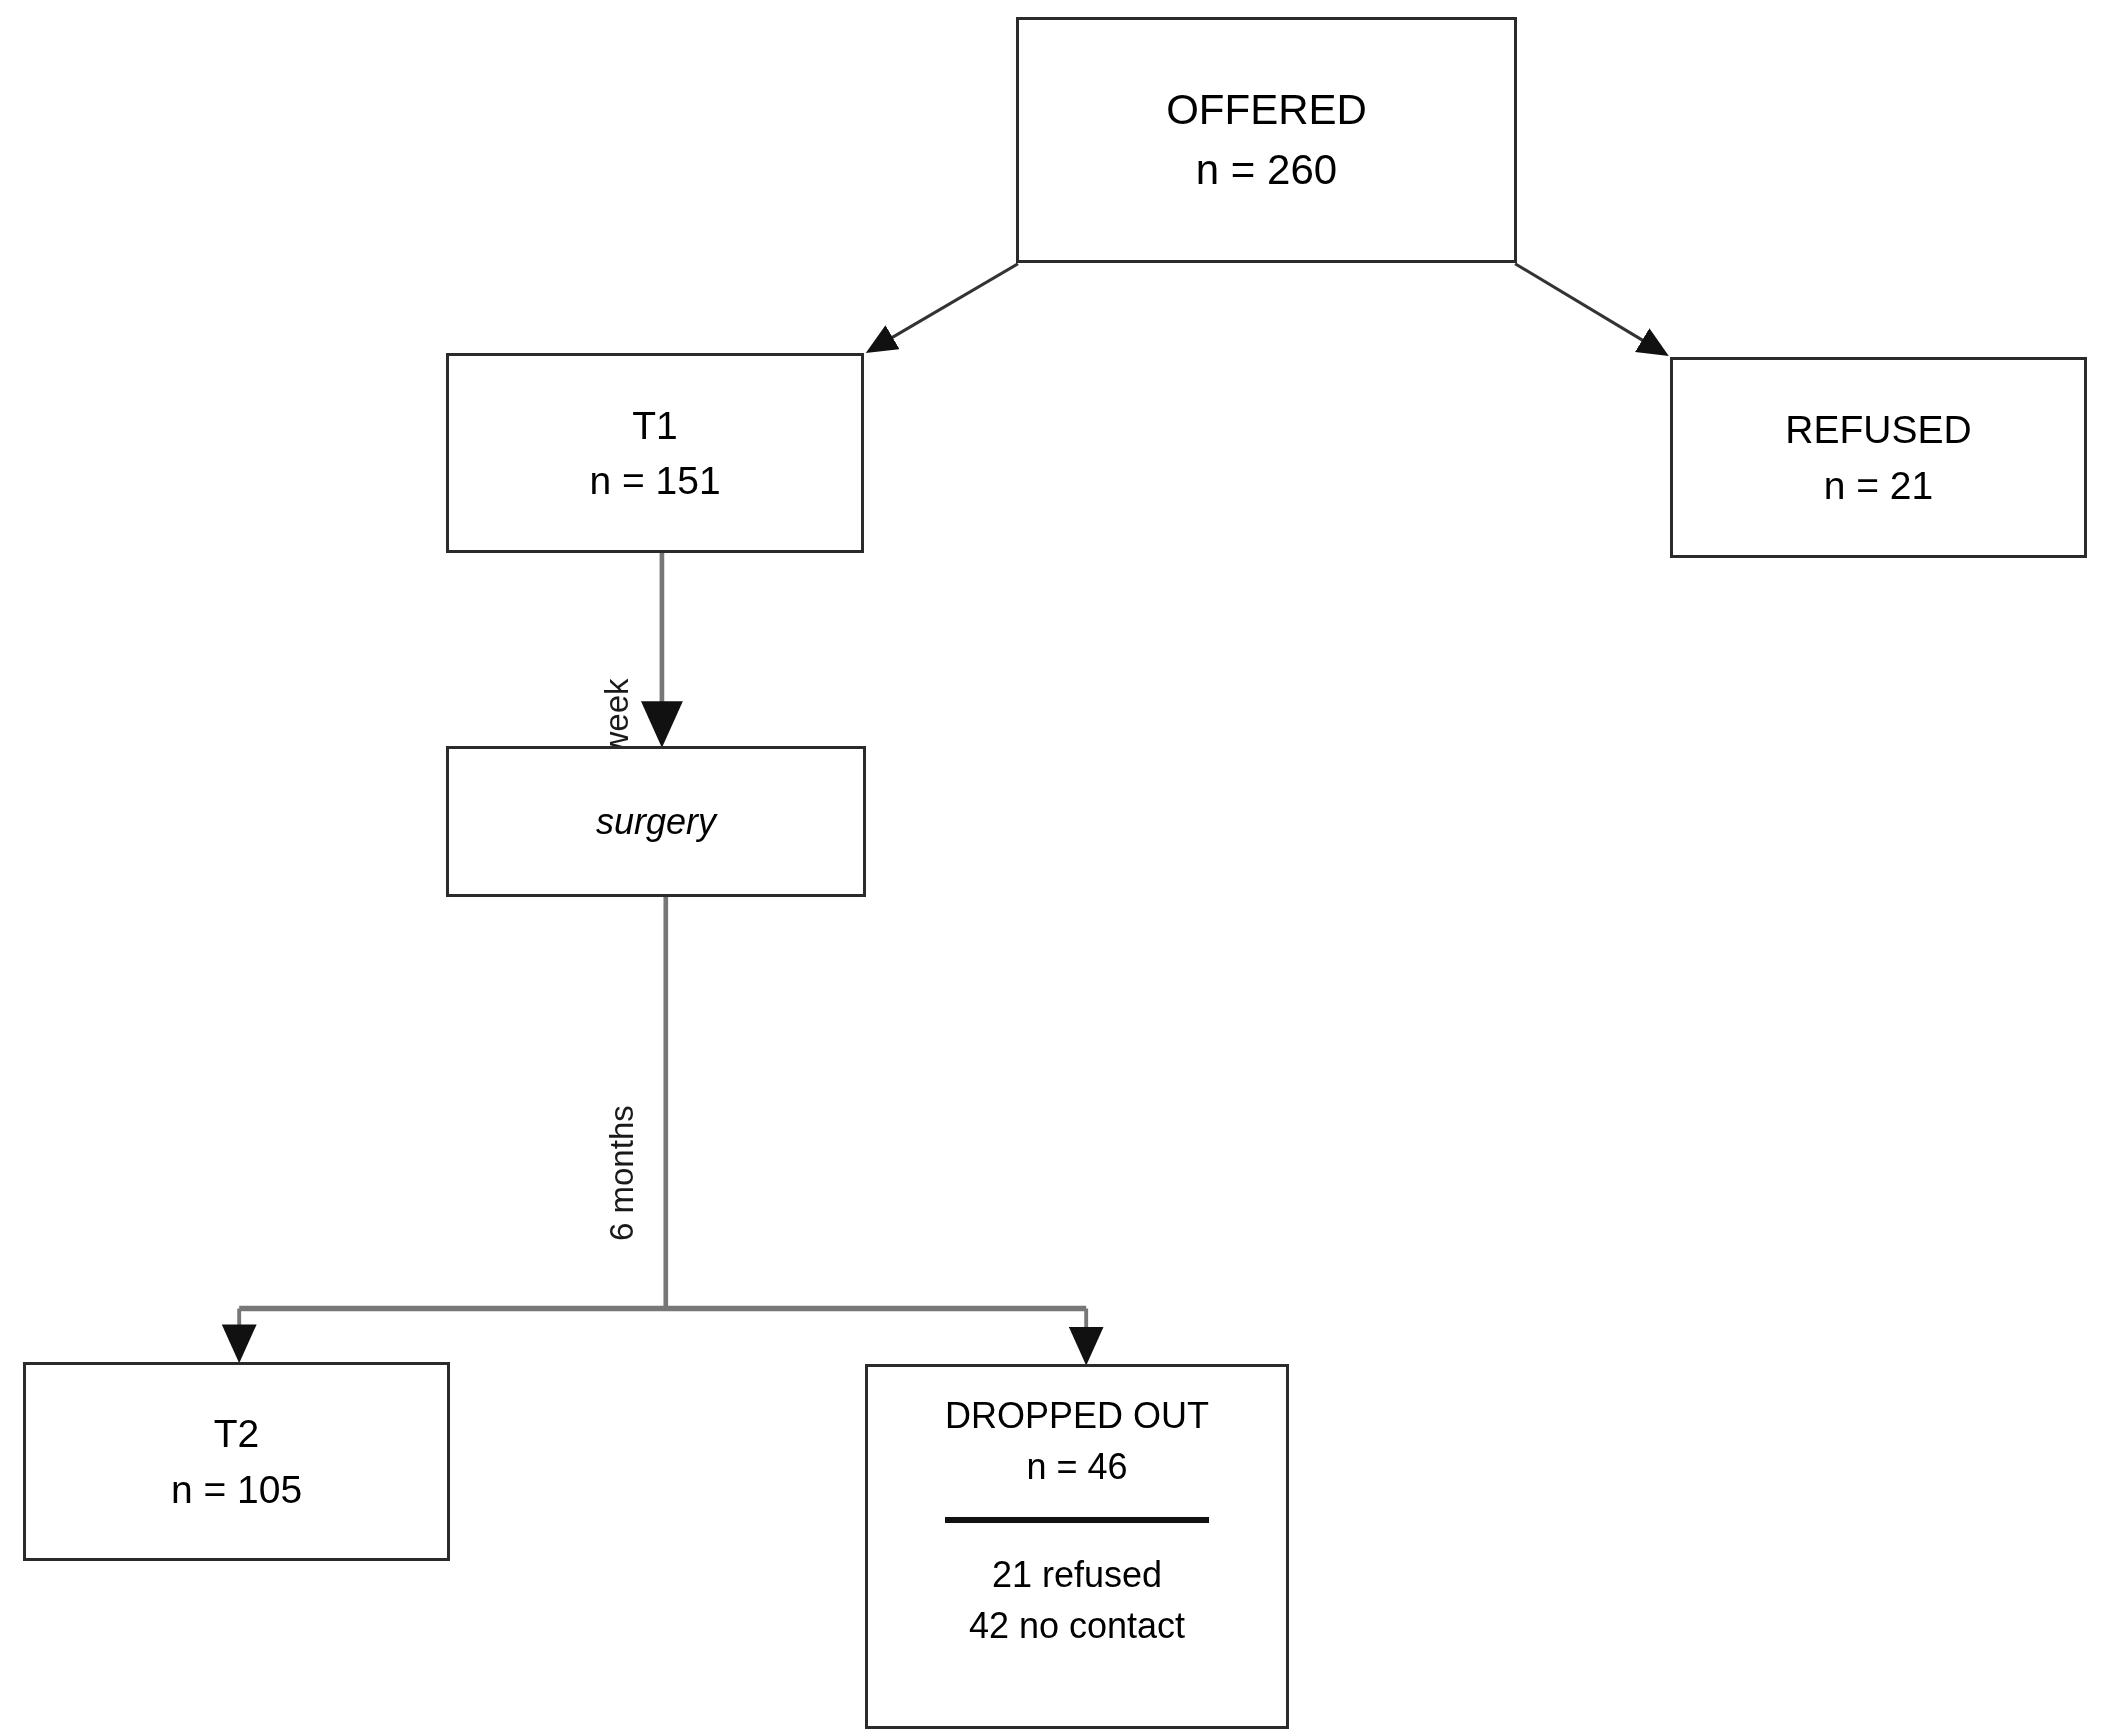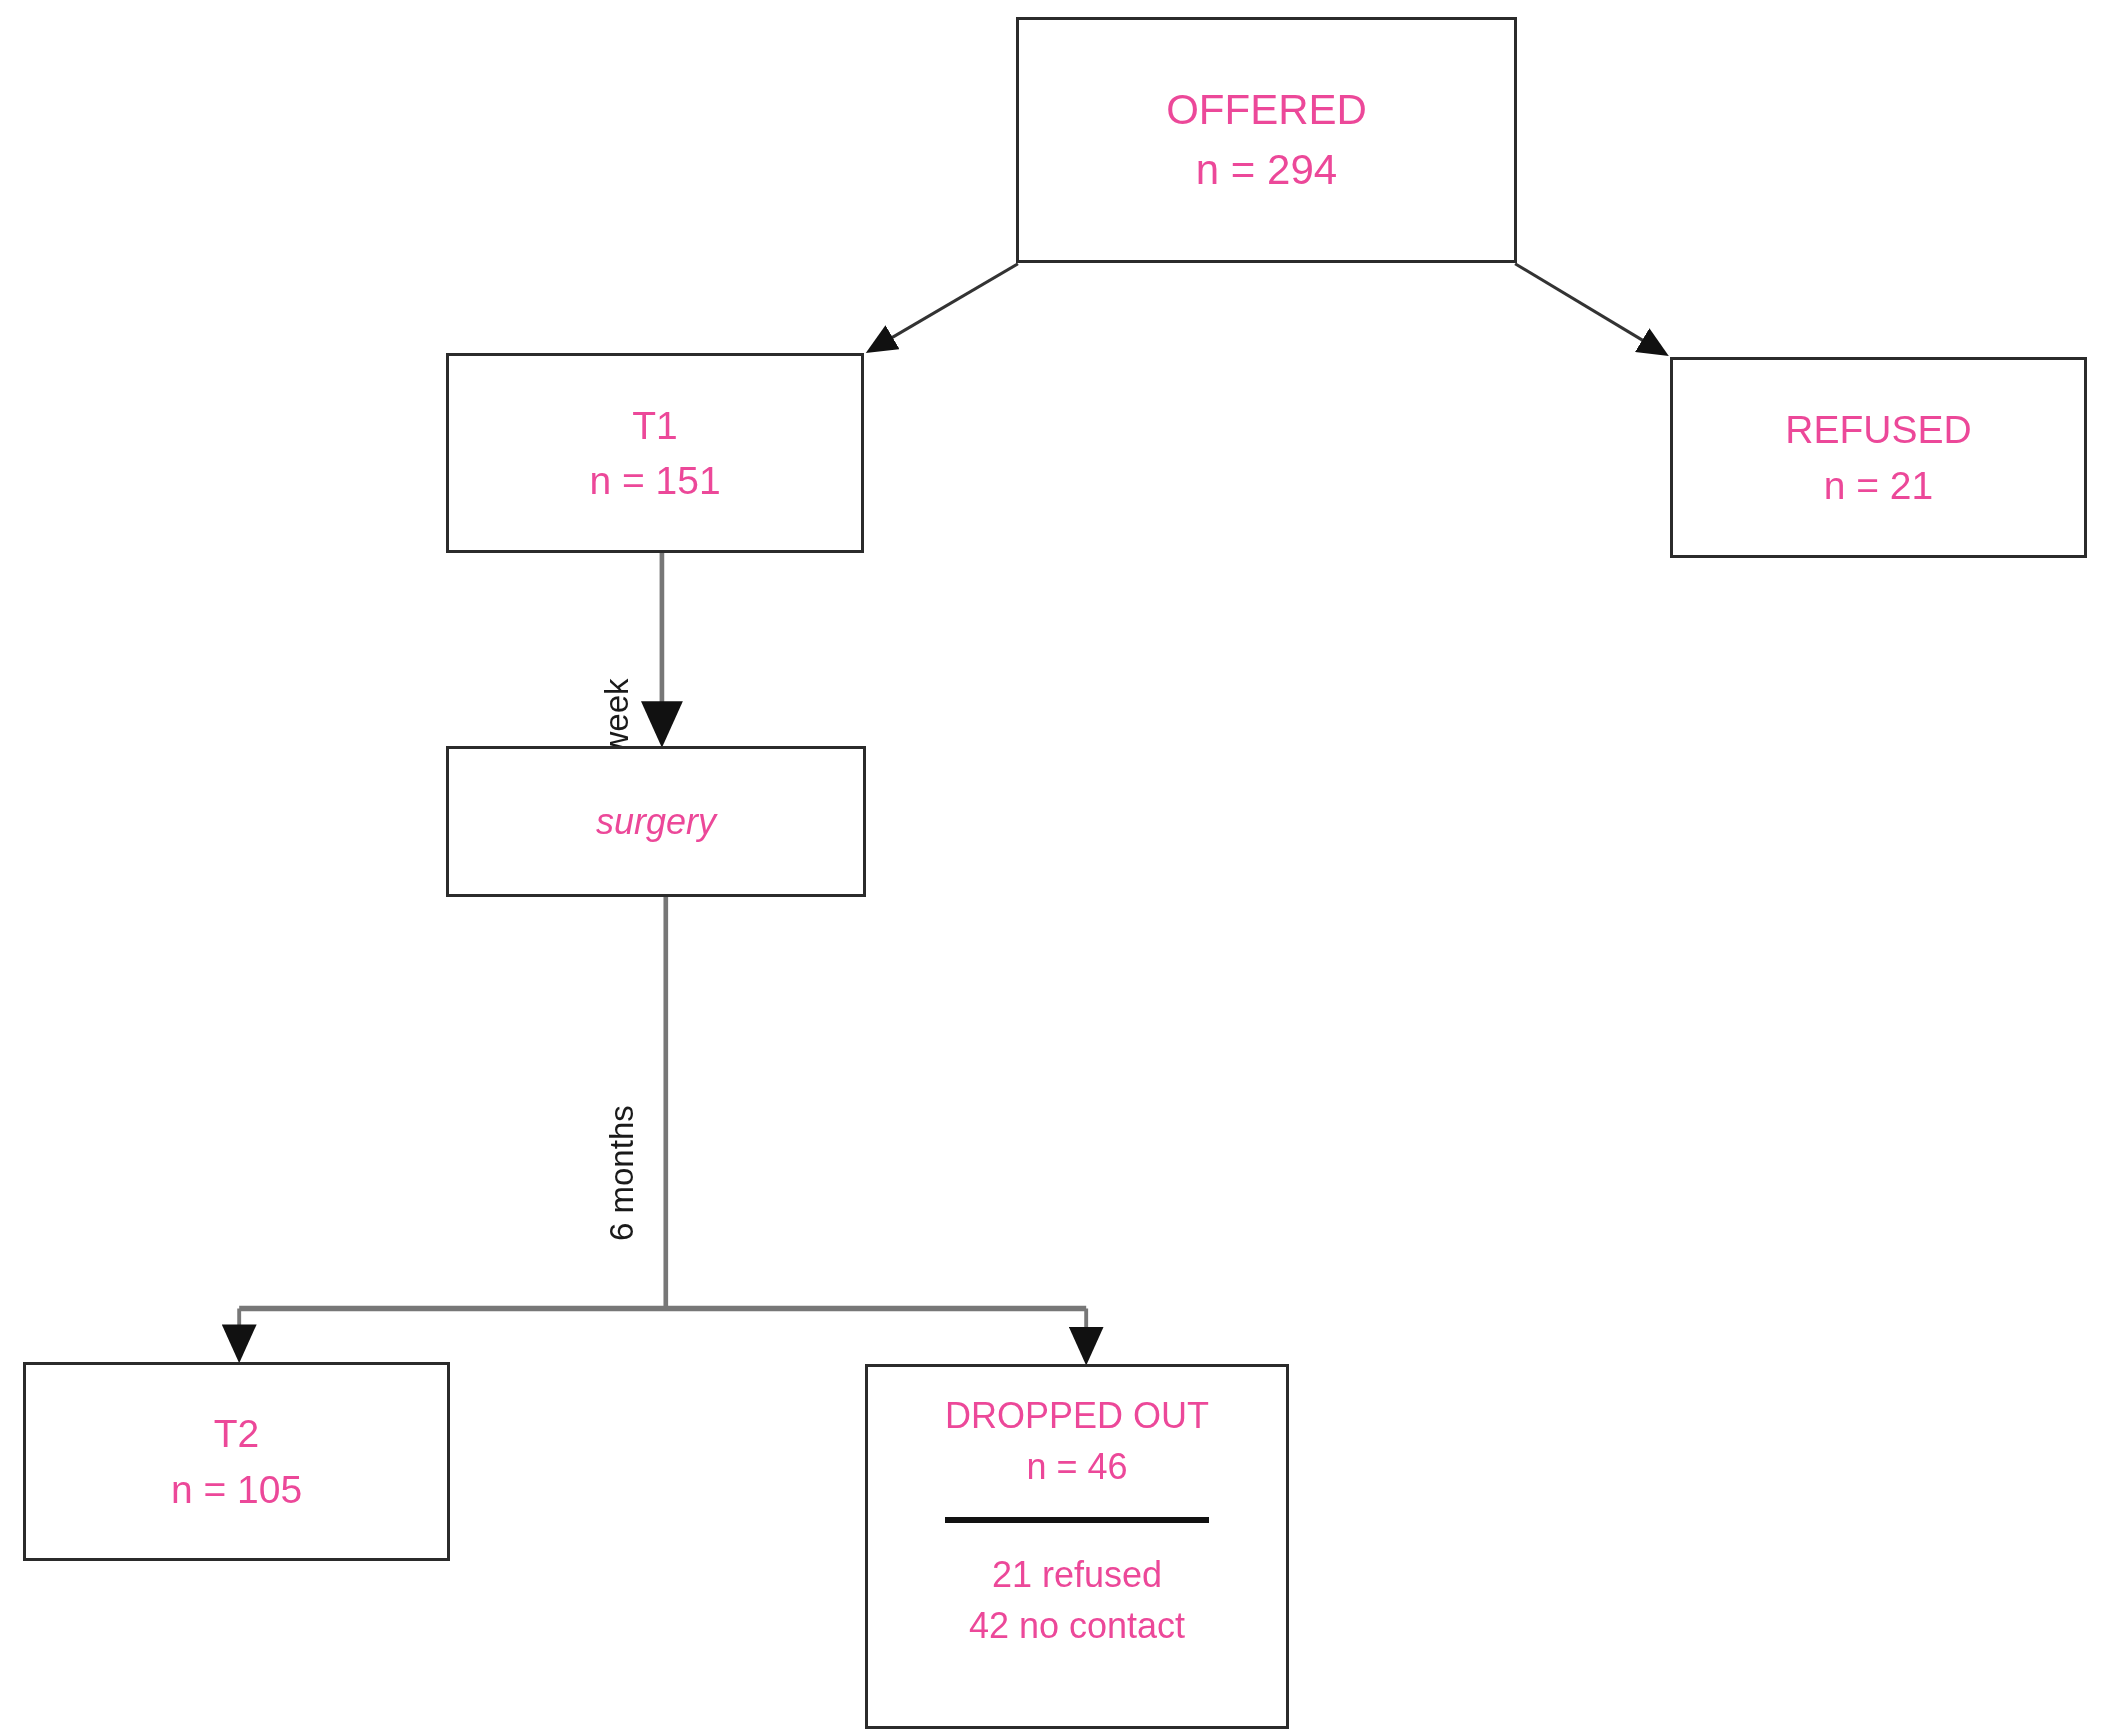--- a/index.html
+++ b/index.html
@@ -19,21 +19,21 @@
   }
   .node {
     position: absolute;
     box-sizing: border-box;
     background: #ffffff;
     border: 3.1px solid #2b2b2b;
     display: flex;
     flex-direction: column;
     align-items: center;
     justify-content: center;
-    color: #ec4899;
+    color: #000000;
   }
   .node .line {
     display: block;
     text-align: center;
     white-space: nowrap;
     line-height: 1.42;
   }
   
   #node-offered {
     left: 1016px; top: 17px;
@@ -138,21 +138,21 @@
   </svg>
 
   <div class="edge-label" id="label-1week">1 week</div>
 
   <div class="edge-label" id="label-6months">6 months</div>
 
   <div id="clip-1week"></div>
 
   <div class="node" id="node-offered">
     <span class="line">OFFERED</span>
-    <span class="line">n = 294</span>
+    <span class="line">n = 260</span>
   </div>
 
   <div class="node" id="node-t1">
     <span class="line">T1</span>
     <span class="line">n = 151</span>
   </div>
 
   <div class="node" id="node-refused">
     <span class="line">REFUSED</span>
     <span class="line">n = 21</span>

